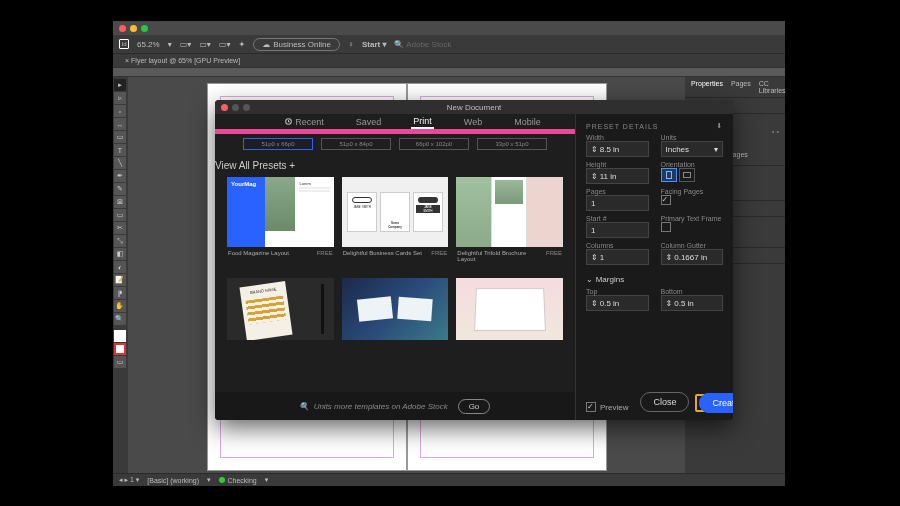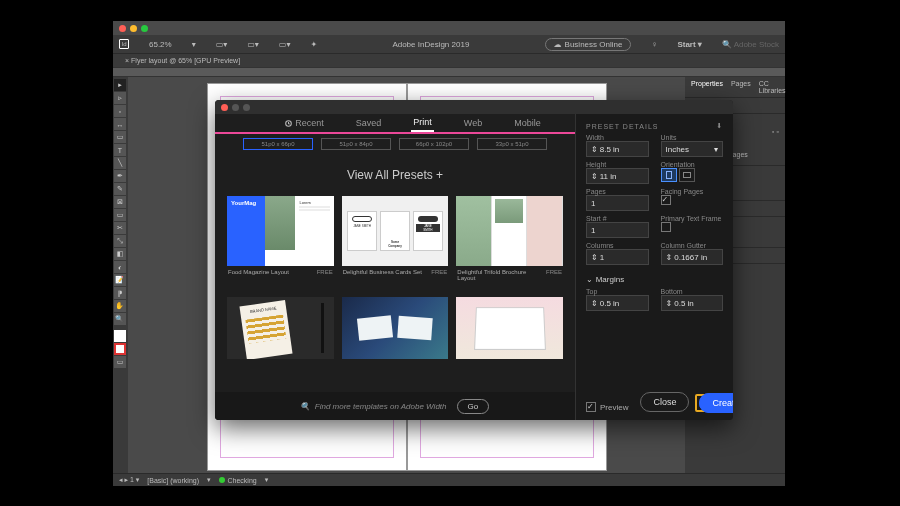--- a/index.html
+++ b/index.html
@@ -1,21 +1,21 @@
 <!DOCTYPE html>
 <html><head>
 <meta charset="utf-8">
 <style>
   * { box-sizing: border-box; margin: 0; padding: 0; }
   body { background: #000; font-family: -apple-system, BlinkMacSystemFont, "Segoe UI", sans-serif; font-size: 10px; color: #ccc; width: 900px; height: 506px; overflow: hidden; }
   .mac-window { position: absolute; left: 113px; top: 21px; width: 672px; height: 465px; background: #4a4a4a; display: flex; flex-direction: column; }
   .mac-titlebar { height: 14px; display: flex; align-items: center; padding: 0 6px; gap: 4px; }
   .mac-dot { width: 7px; height: 7px; border-radius: 50%; }
   .red { background: #ff5f56; } .yellow { background: #ffbd2e; } .green { background: #27c93f; }
-  .toolbar { height: 18px; background: #3a3a3a; display: flex; align-items: center; padding: 0 6px; gap: 20px; color: #bbb; font-size: 8px; }
+  .toolbar { height: 18px; background: #3a3a3a; display: flex; align-items: center; padding: 0 6px; gap: 8px; color: #bbb; font-size: 8px; }
   .pill-btn { border: 1px solid #777; border-radius: 10px; padding: 1px 8px; font-size: 8px; display: inline-flex; align-items: center; gap: 3px; }
   .start-btn { font-weight: bold; text-align: center; }
   .tab-bar { height: 14px; background: #3a3a3a; border-top: 1px solid #2a2a2a; display: flex; align-items: center; padding-left: 6px; font-size: 7px; color: #bbb; }
   .tab-bar .x { margin-left: 6px; }
   .ruler-h { height: 10px; background: #5a5a5a; border-top: 1px solid #333; border-bottom: 1px solid #333; }
   .main-area { flex: 1; display: flex; position: relative; }
   .left-tools { width: 15px; background: #3a3a3a; display: flex; flex-direction: column; gap: 1px; padding: 2px 1px; }
   .tool-icon { width: 12px; height: 12px; background: #555; display: flex; align-items: center; justify-content: center; font-size: 7px; color: #ccc; }
   .tool-icon.sel { background: #222; }
   .canvas { flex: 1; background: #4a4a4a; display: flex; justify-content: center; padding-top: 6px; }
@@ -30,27 +30,27 @@
   .panel-input { background: #2a2a2a; border: 1px solid #555; color: #ccc; padding: 0 2px; width: 30px; height: 10px; font-size: 7px; }
   .status-bar { height: 13px; background: #3a3a3a; border-top: 1px solid #2a2a2a; display: flex; align-items: center; padding: 0 6px; font-size: 7px; color: #bbb; gap: 8px; }
   .status-bar .dd { display: inline-flex; align-items: center; gap: 3px; }
   svg.s-ico { width: 7px; height: 7px; fill: none; stroke: #bbb; stroke-width: 1.5; }
   
   .dialog { position: absolute; left: 215px; top: 100px; width: 518px; height: 320px; background: #1e1e1e; display: flex; flex-direction: column; box-shadow: 0 8px 24px rgba(0,0,0,0.6); border-radius: 4px; overflow: hidden; }
   .dialog-titlebar { height: 14px; background: #2f2f2f; display: flex; align-items: center; padding: 0 6px; gap: 4px; position: relative; }
   .dialog-title { position: absolute; left: 0; right: 0; text-align: center; font-size: 8px; color: #bbb; }
   .dialog-body { flex: 1; display: flex; }
   .dialog-left { flex: 1; background: #1e1e1e; display: flex; flex-direction: column; }
-  .intent-tabs { height: 20px; display: flex; justify-content: center; align-items: center; gap: 28px; font-size: 9px; color: #999; border-bottom: 2px solid #ec4899; padding-left: 36px; }
+  .intent-tabs { height: 20px; display: flex; justify-content: center; align-items: center; gap: 28px; font-size: 9px; color: #999; border-bottom: 5px solid #ec4899; padding-left: 36px; }
   .intent-tabs .tab { display: flex; align-items: center; gap: 3px; padding: 0 2px; height: 100%; }
   .intent-tabs .tab.active { color: #eee; border-bottom: 2px solid #fff; }
   .preset-row { display: flex; gap: 8px; padding: 4px 28px; }
   .preset-box { flex: 1; border: 1px solid #555; height: 12px; display: flex; align-items: center; justify-content: center; font-size: 6px; color: #888; }
   .preset-box.sel { border: 1px solid #2962ff; }
-  .view-all { text-align: center; font-size: 12px; color: #ccc; margin: 14px 0; }
+  .view-all { font-size: 10px; color: #ccc; margin: 6px 0; }
   .templates-header { margin: 6px 0 6px 12px; }
   .templates-header-inner { border: 2px solid #e8a922; padding: 2px 6px; font-size: 8px; color: #ddd; display: inline-block; letter-spacing: 0.5px; }
   .template-grid { display: grid; grid-template-columns: repeat(3, 1fr); gap: 8px; padding: 0 12px; }
   .template-card { display: flex; flex-direction: column; }
   .template-thumb { height: 70px; background: #fff; display: flex; overflow: hidden; }
   .template-caption { display: flex; justify-content: space-between; font-size: 6px; color: #aaa; margin-top: 3px; padding: 0 1px; }
   .template-caption .price { color: #888; }
   .thumb-row2 { margin-top: 8px; }
   .thumb-row2 .template-thumb { height: 62px; }
   .search-bar { height: 28px; background: #181818; display: flex; align-items: center; justify-content: center; gap: 10px; }
@@ -111,21 +111,20 @@
     <div class="mac-dot green"></div>
   </div>
   <div class="toolbar">
     <span style="width:10px;height:10px;border:1px solid #fff;border-radius:1px;font-size:6px;text-align:center;line-height:8px;">Id</span>
     <span>65.2%</span>
     <span>▾</span>
     <span>▭▾</span>
     <span>▭▾</span>
     <span>▭▾</span>
     <span>✦</span>
-    <span style="flex:1;text-align:center;">Adobe InDesign 2019</span>
     <span class="pill-btn">☁ <span>Business Online</span></span>
     <span>♀</span>
     <span class="start-btn"><span>Start</span> ▾</span>
     <span style="color:#666;">🔍 <span>Adobe Stock</span></span>
   </div>
   <div class="tab-bar">
     <span><span class="x">×</span> <span>Flyer layout @ 65% [GPU Preview]</span></span>
   </div>
   <div class="ruler-h"></div>
   <div class="main-area">
@@ -208,20 +207,21 @@
       </span>
     <span>▾</span>
   </div>
 </div>
 
 <div class="dialog">
   <div class="dialog-titlebar">
     <div class="mac-dot red"></div>
     <div class="mac-dot" style="background:#555;"></div>
     <div class="mac-dot" style="background:#555;"></div>
+    <div class="dialog-title">New Document</div>
   </div>
   <div class="dialog-body">
     <div class="dialog-left">
       <div class="intent-tabs">
         <div class="tab">
           <svg class="s-ico" viewBox="0 0 10 10">
               <circle cx="5" cy="5" r="4"></circle>
               <path d="M5 3v2l1.5 1"></path>
             </svg>
           <span>Recent</span>
@@ -327,21 +327,21 @@
           <div class="template-thumb">
               <div class="thumb6" style="height:100%;">
             <div class="book"></div>
           </div>
             </div>
         </div>
       </div>
       <div class="search-bar" style="margin-top:auto;">
         <div class="search-field">
           <span>🔍</span>
-          <span>Find more templates on Adobe Width</span>
+          <span>Units more templates on Adobe Stock</span>
         </div>
         <div class="go-btn">Go</div>
       </div>
     </div>
     <div class="dialog-right">
       <div class="preset-details-label">
         <span>PRESET DETAILS</span>
         <span>⬇</span>
       </div>
       <div class="form-grid">

